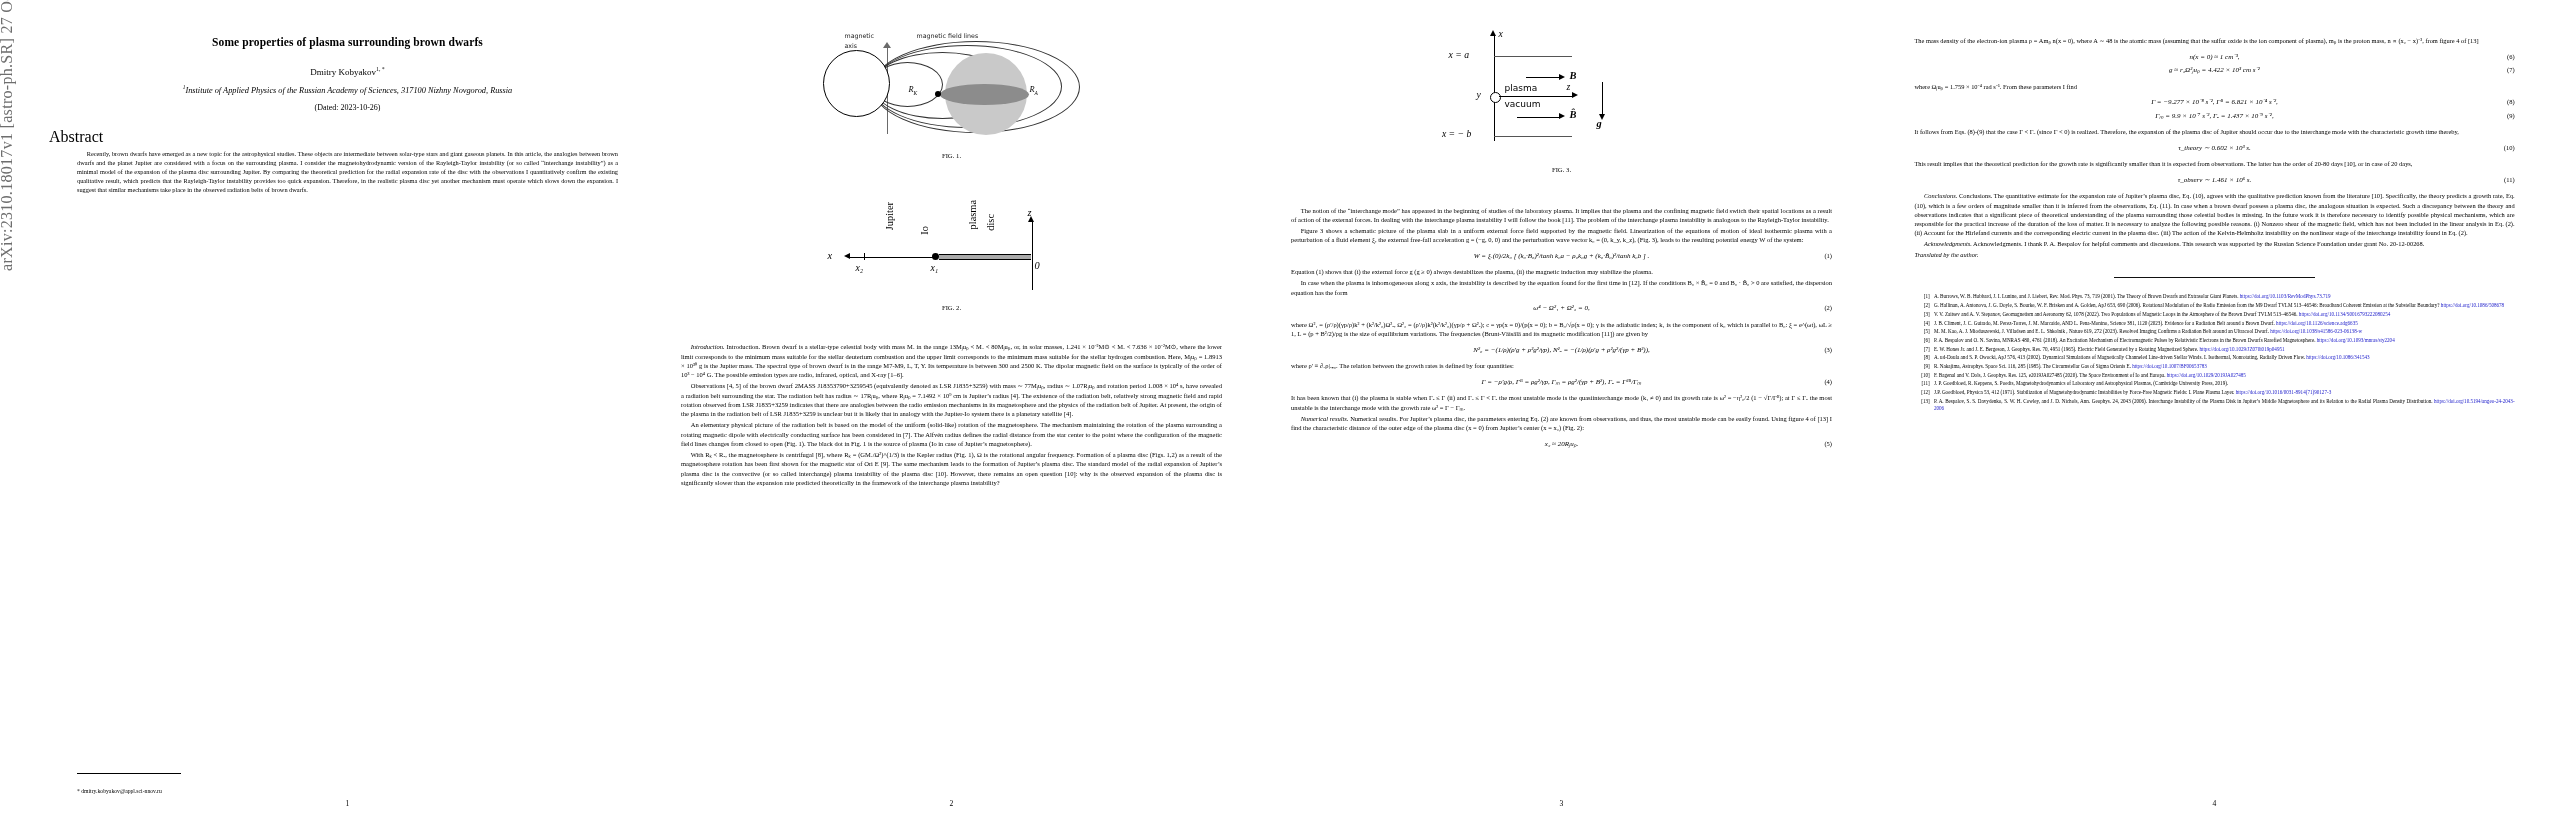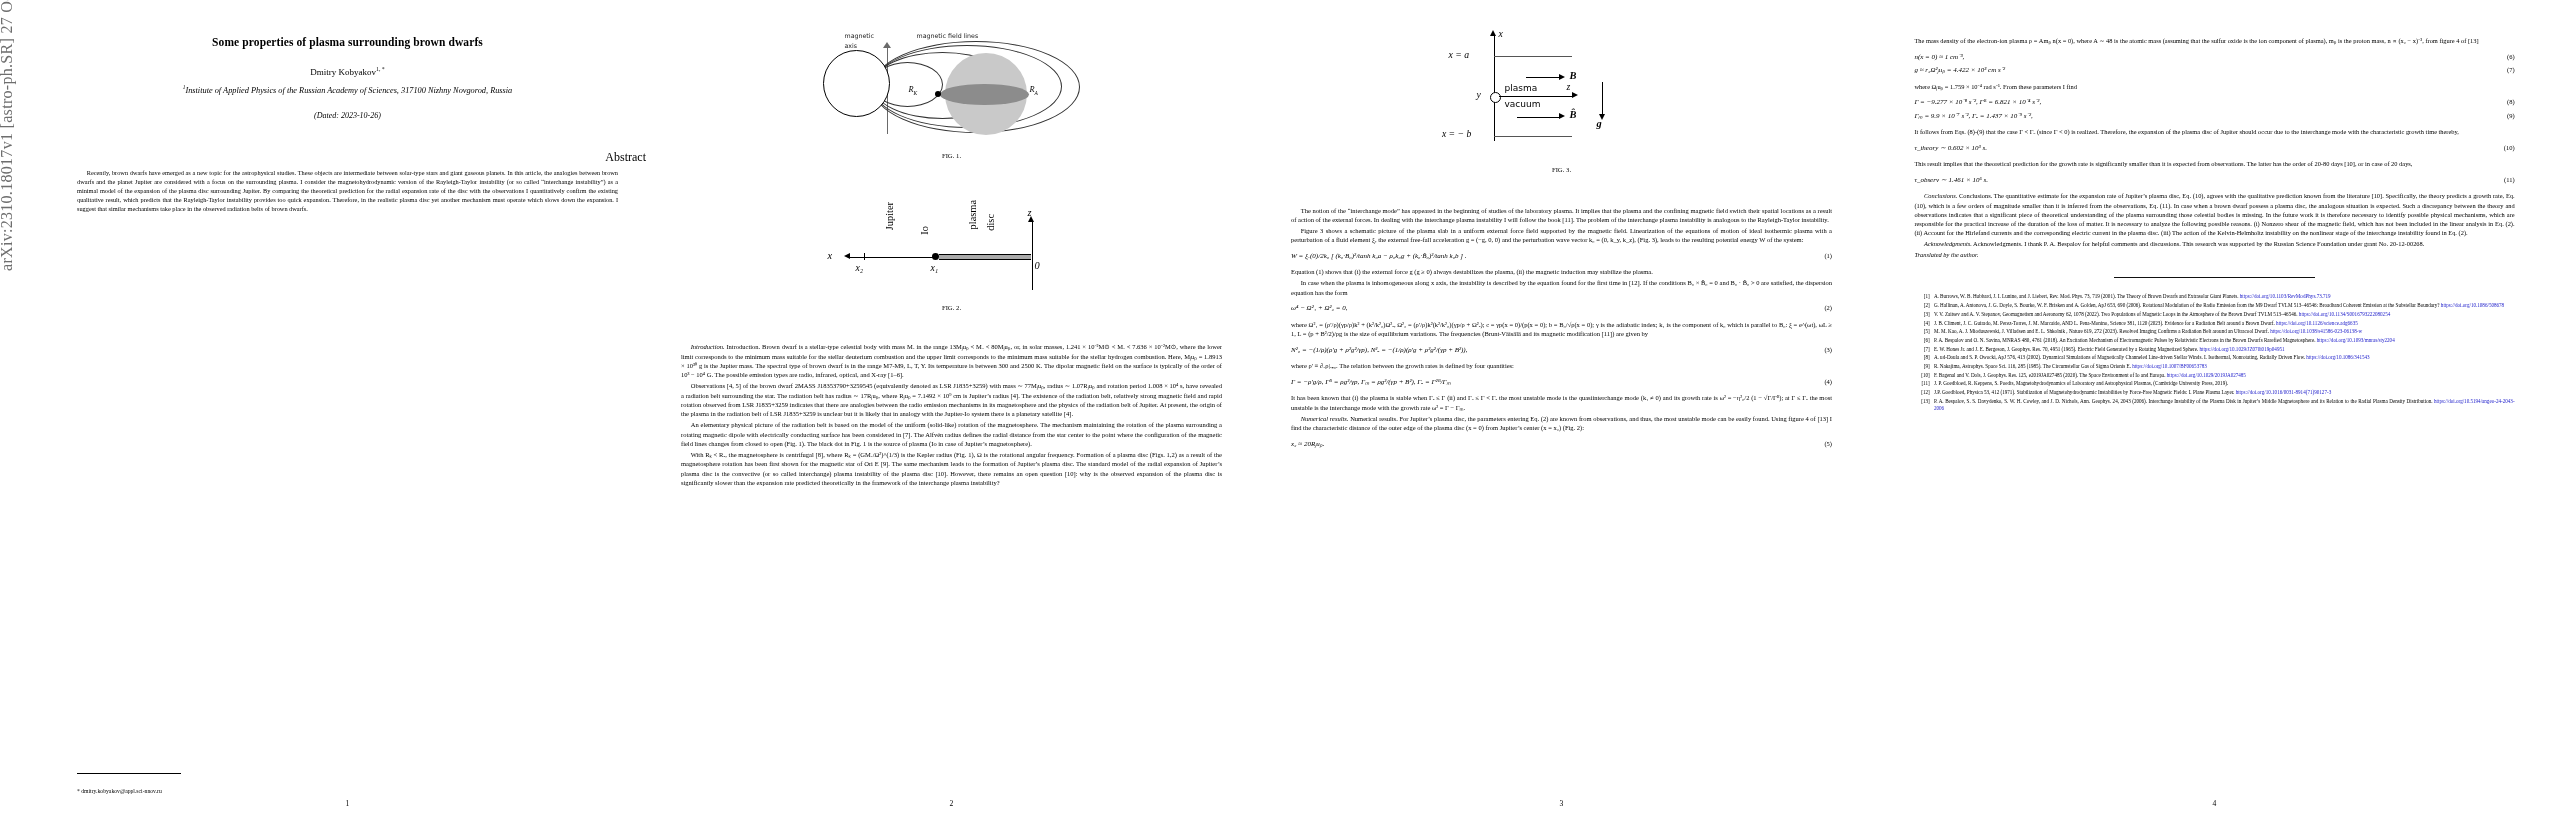--- a/index.html
+++ b/index.html
@@ -20,28 +20,28 @@
   .page2{left:653px;width:597px;}
   .page3{left:1263px;width:597px;}
   .page4{left:1888px;width:653px;}
 
   .pagenum{position:absolute;bottom:26.4px;width:100%;text-align:center;font-size:7.6px;color:#000;}
 
   
   .title{font-weight:bold;font-size:11.5px;text-align:center;margin:36px 0 0 0;letter-spacing:0.1px;}
   .author{text-align:center;font-size:9px;margin-top:18px;}
   .affil{text-align:center;font-size:8.3px;font-style:italic;margin-top:7px;}
-  .dated{text-align:center;font-size:8px;margin-top:16px;font-style:italic;}
-  .abshead{text-align:right;font-size:12px;margin-top:30px;}
+  .dated{text-align:center;font-size:8px;margin-top:8px;}
+  .abshead{text-align:left;font-size:16px;margin-top:16px;}
   .abstext{font-size:6.3px;line-height:1.42;text-align:justify;margin:4.2px 28px 0 28px;text-indent:9.7px;}
 
   .body{font-size:6.5px;line-height:1.45;text-align:justify;}
   .body p{margin:0 0 1.4px 0;text-indent:9.7px;}
   .body p.noind{text-indent:0;}
-  .eqline{margin:6.3px 0 6.3px 0;text-indent:0;position:relative;}
+  .eqline{text-align:center;margin:6.3px 0 6.3px 0;text-indent:0;position:relative;}
   .eqnum{position:absolute;right:0;top:50%;transform:translateY(-50%);font-size:6.5px;}
   .eq{display:inline-block;font-size:7px;font-style:italic;}
 
   sub,sup{font-size:65%;}
 
   
   .figcap{text-align:center;font-size:6.7px;margin-top:7px;}
 
   
   .fnrule{position:absolute;left:28px;bottom:60px;width:104px;border-top:0.7px solid #000;}

